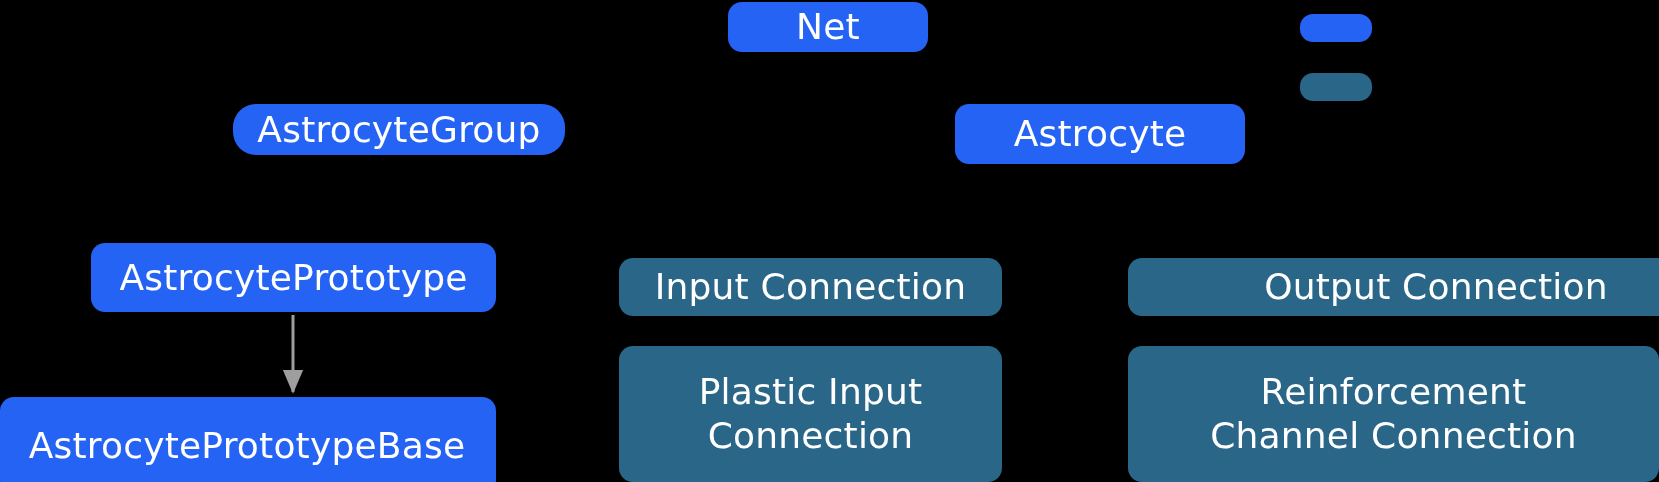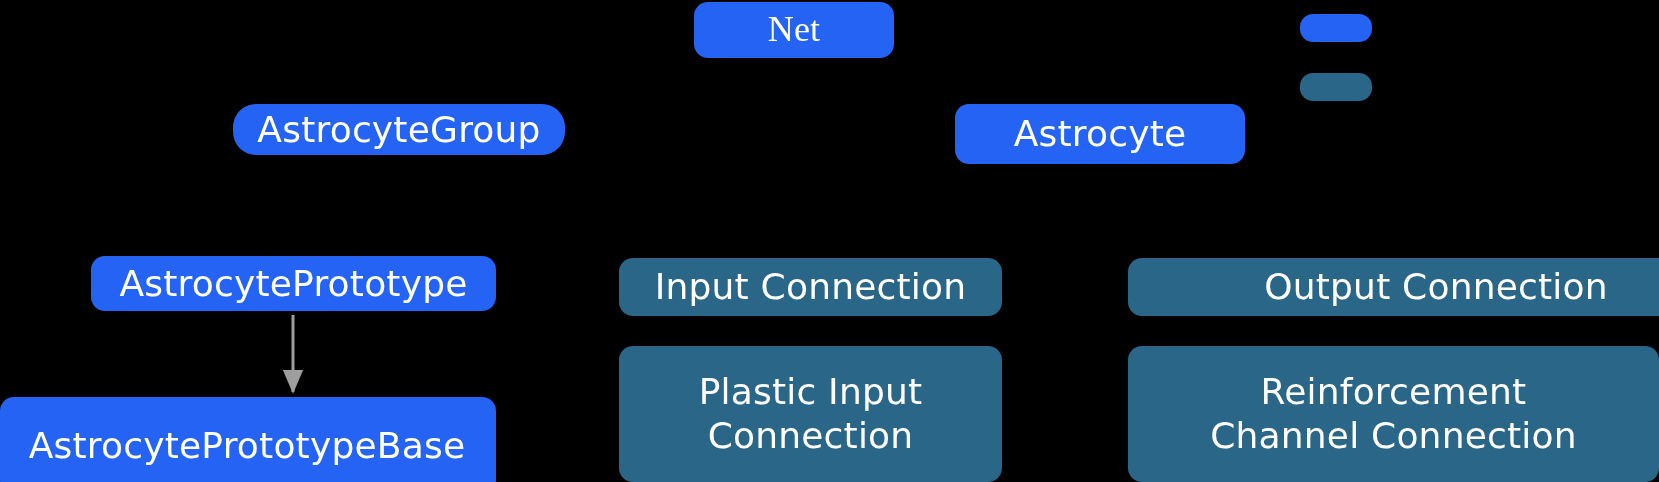--- a/index.html
+++ b/index.html
@@ -64,24 +64,24 @@
       <marker id="arrowhead" markerWidth="9" markerHeight="9" refX="7.4" refY="4" orient="auto" markerUnits="strokeWidth">
         <path d="M0,0.6 L8,4 L0,7.4 z" fill="#9e9e9e"></path>
       </marker>
     </defs>
     <g id="edges-group">
         <line x1="293" y1="315" x2="293" y2="392" stroke="#9e9e9e" stroke-width="3" marker-end="url(#arrowhead)"></line>
       </g>
   </svg>
 
   <div id="nodes-layer">
-      <div class="node class-primary" style="left: 694px; top: 2px; width: 200px; height: 56px; font-family: Liberation Serif, serif;">Net</div>
+      <div class="node class-primary" style="left: 728px; top: 2px; width: 200px; height: 50px;">Net</div>
       <div class="node class-primary" style="left: 233px; top: 104px; width: 332px; height: 51px; border-radius: 23px;">AstrocyteGroup</div>
       <div class="node class-primary" style="left: 955px; top: 104px; width: 290px; height: 60px;">Astrocyte</div>
-      <div class="node class-primary" style="left: 91px; top: 256px; width: 405px; height: 55px;">AstrocytePrototype</div>
+      <div class="node class-primary" style="left: 91px; top: 243px; width: 405px; height: 69px;">AstrocytePrototype</div>
       <div class="node class-primary" style="left: 0px; top: 397px; width: 496px; height: 97px; padding-left: 8px;">AstrocytePrototypeBase</div>
       <div class="node class-secondary" style="left: 619px; top: 258px; width: 383px; height: 58px;">Input Connection</div>
       <div class="node class-secondary" style="left: 619px; top: 346px; width: 383px; height: 136px;">Plastic Input
 Connection</div>
       <div class="node class-secondary" style="left: 1128px; top: 258px; width: 616px; height: 58px;">Output Connection</div>
       <div class="node class-secondary" style="left: 1128px; top: 346px; width: 531px; height: 136px;">Reinforcement
 Channel Connection</div>
     </div>
 
   <div id="legend-layer">

